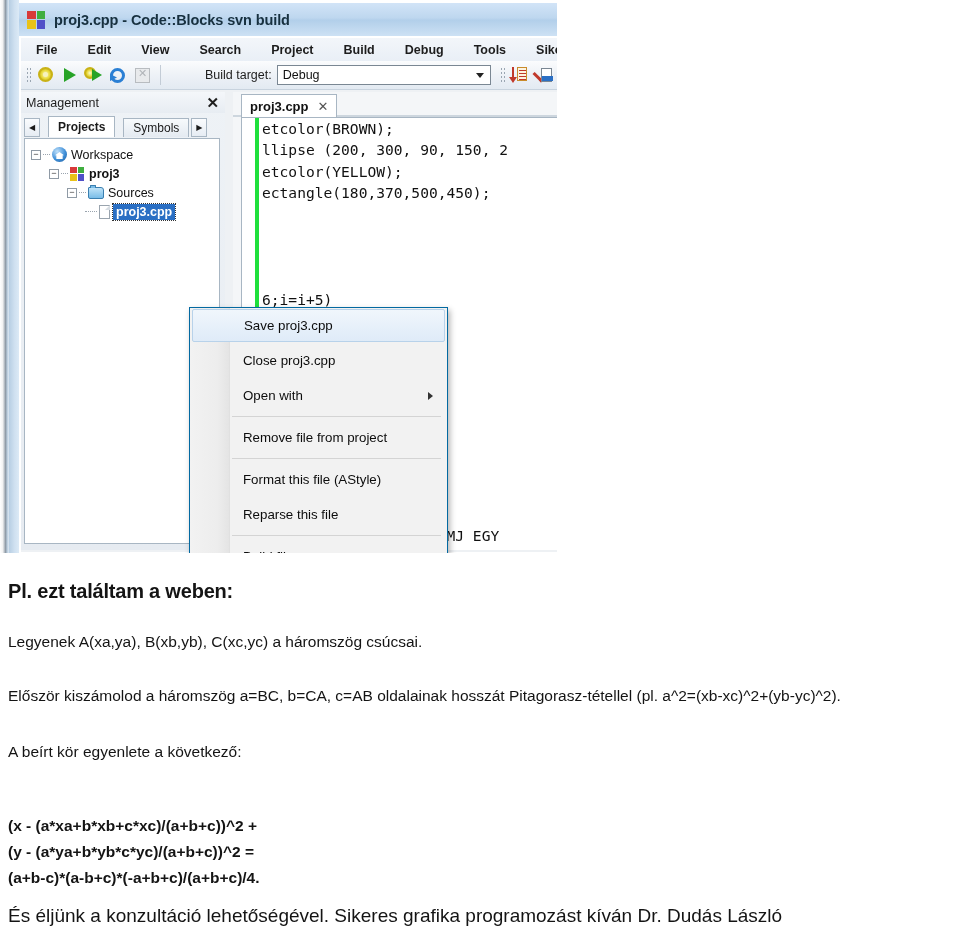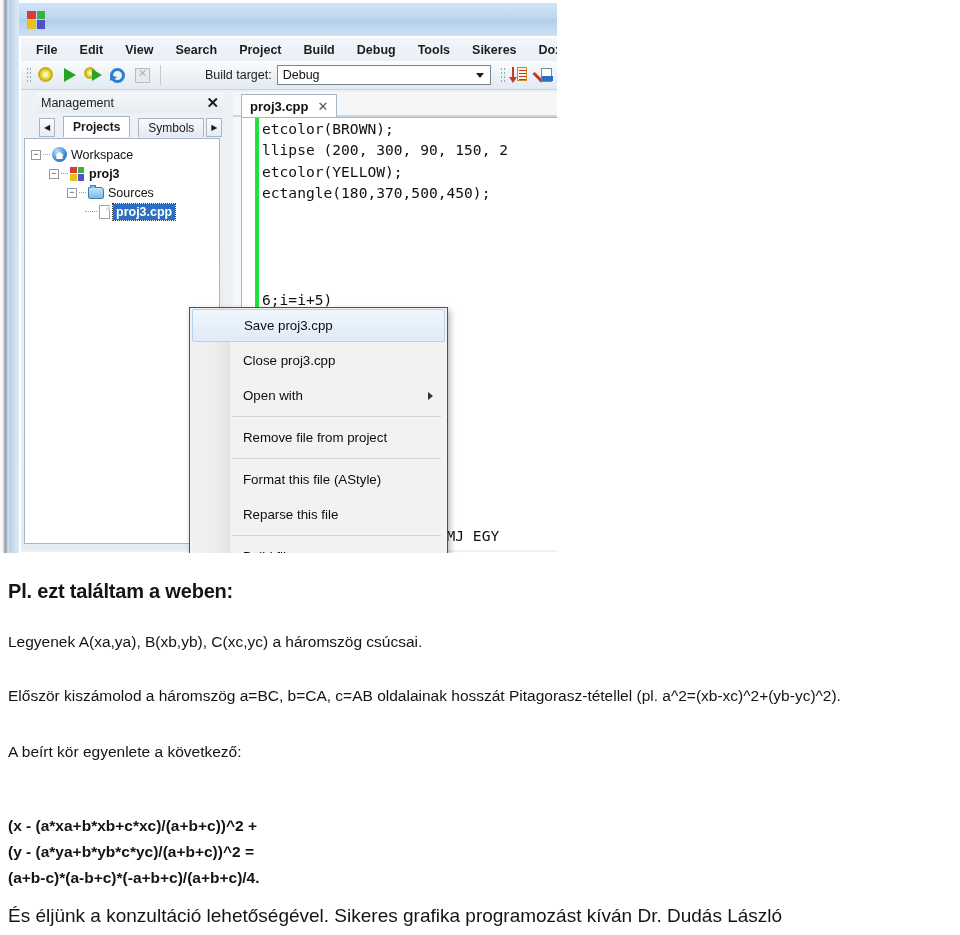--- a/index.html
+++ b/index.html
@@ -82,21 +82,21 @@
   
   .menubar {
     position: absolute;
     left: 21px;
     top: 38px;
     width: 536px;
     height: 23px;
     background: linear-gradient(180deg,#f3f6fa 0%, #e9eff6 100%);
     display: flex;
     align-items: center;
-    gap: 4px;
+    gap: 12px;
     box-sizing: border-box;
     padding-left: 6px;
     overflow: hidden;
   }
   .menubar .mi {
     font-size: 12.5px;
     color: #1d1d1d;
     padding: 2px 9px;
     white-space: nowrap;
     font-weight: 600;
@@ -189,21 +189,20 @@
     height: 462px;
     background: #eef1f4;
     box-sizing: border-box;
   }
 
   
   .mgmt {
     position:absolute; left:0px; top:2px; width:204px; height:458px;
     background: linear-gradient(180deg,#eef2f6 0%, #e6ebf1 100%);
     box-sizing:border-box;
-    padding-left:15px;
   }
   .mgmt-header {
     height: 21px; display:flex;align-items:center;justify-content:space-between;
     padding: 0 6px 0 5px;
     background: linear-gradient(180deg,#f4f7fa 0%, #e7ecf2 100%);
   }
   .mgmt-header .t { font-size:12.5px;color:#1d1d1d;font-weight:500;}
   .mgmt-close { font-size:15px;color:#1d1d1d;line-height:1;cursor:default;font-weight:600;}
 
   .tabrow {
@@ -356,20 +355,21 @@
   <div class="frame-left-strip"></div>
   <div class="frame-left-strip2"></div>
 
   <div class="titlebar">
     <span class="cb-logo">
       <i class="q1"></i>
         <i class="q2"></i>
         <i class="q3"></i>
         <i class="q4"></i>
     </span>
+    <span class="title-text">proj3.cpp - Code::Blocks svn build</span>
   </div>
 
   <div class="menubar">
     <span class="mi">File</span>
     <span class="mi">Edit</span>
     <span class="mi">View</span>
     <span class="mi">Search</span>
     <span class="mi">Project</span>
     <span class="mi">Build</span>
     <span class="mi">Debug</span>

